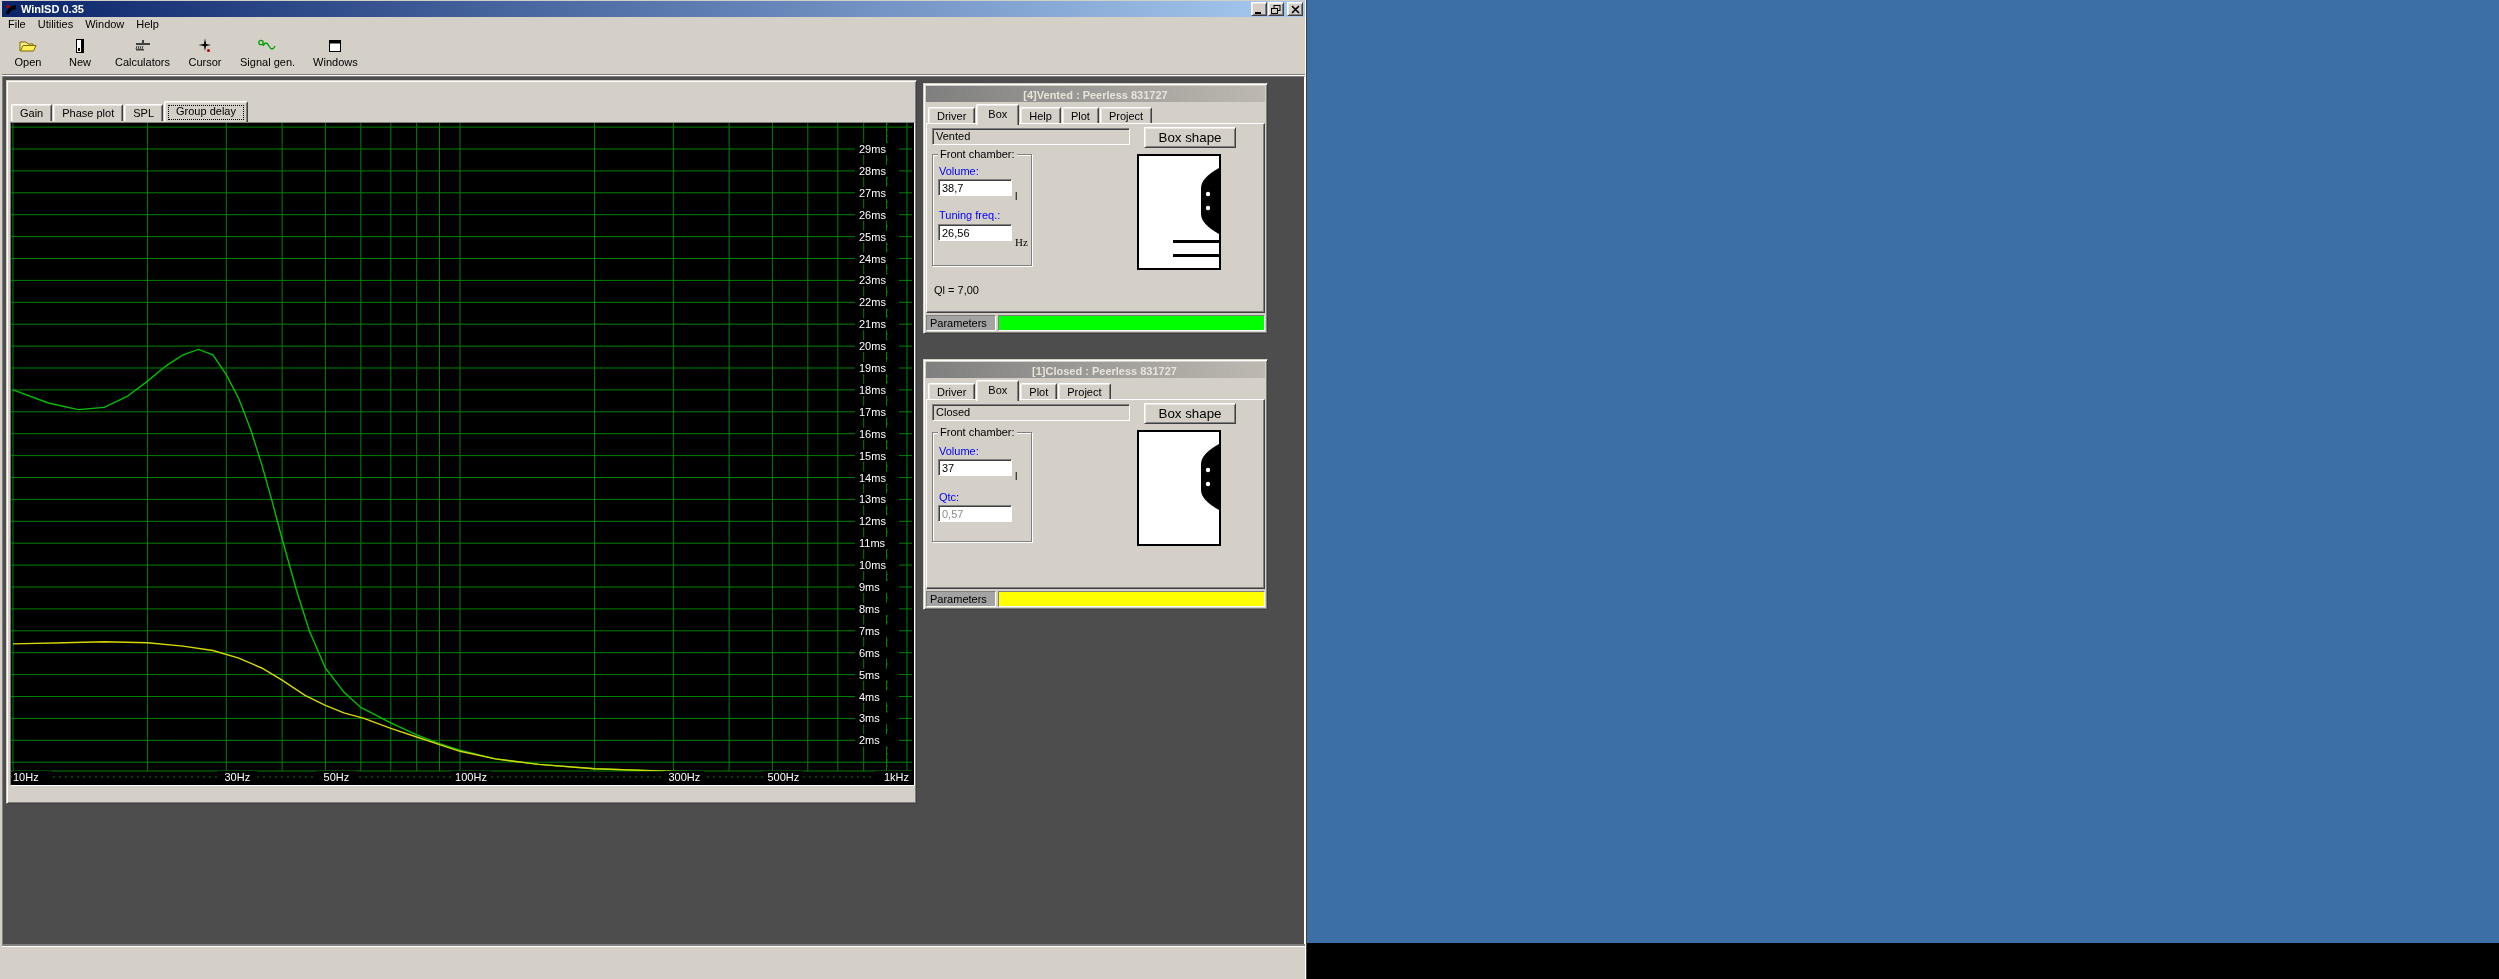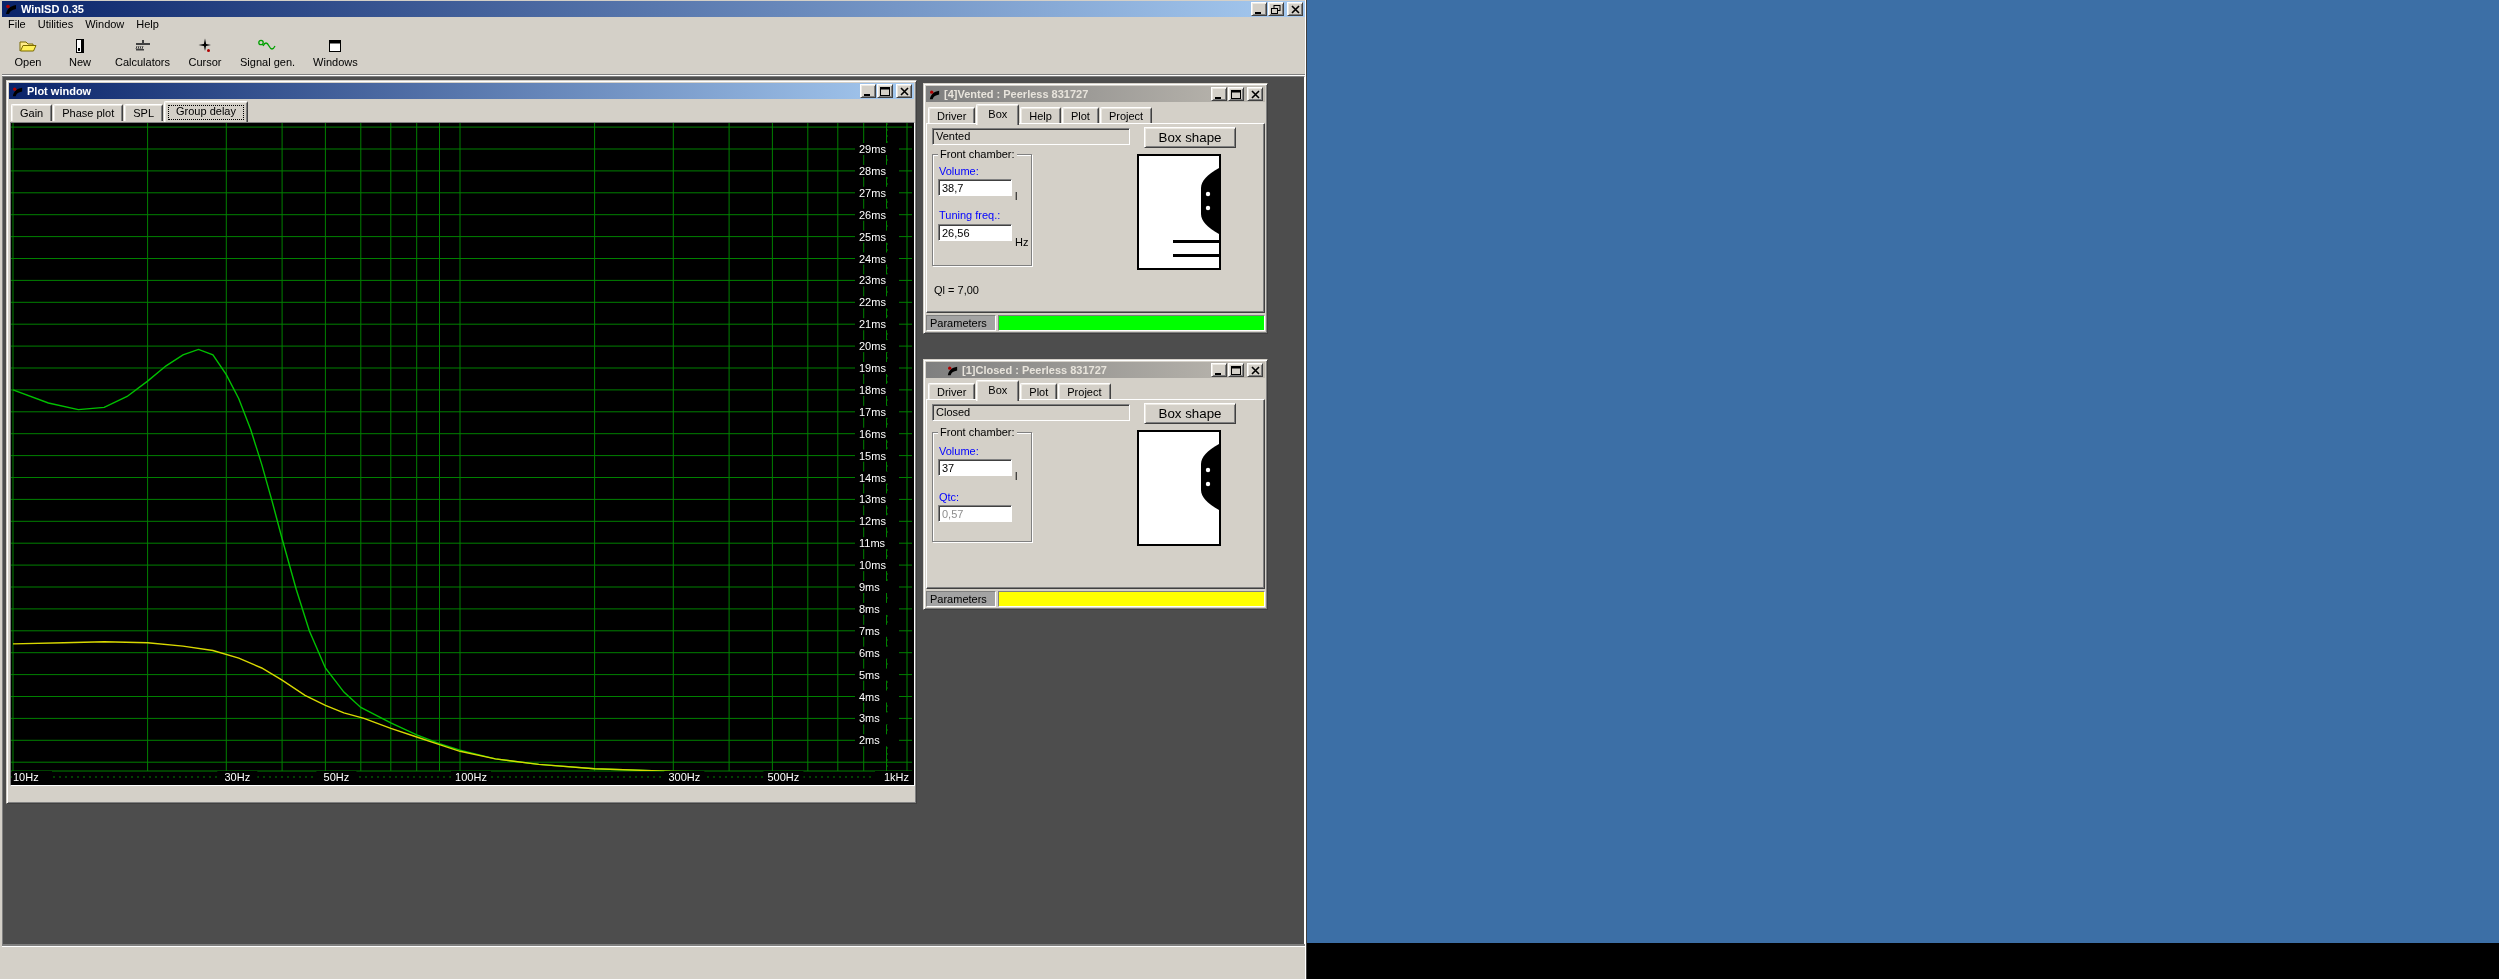--- a/index.html
+++ b/index.html
@@ -39,21 +39,21 @@
   .tool-btn { display:flex; flex-direction:column; align-items:center; justify-content:center;
               gap:2px; padding:2px 9px; min-width:52px; height:40px; }
   .tool-btn svg { display:block; }
   .mdi { position:absolute; left:2px; top:76px; width:1303px; height:870px; background:#4d4d4d;
          border:1px solid #fff; border-top-color:#808080; border-left-color:#808080; }
   .app-status { position:absolute; left:2px; top:946px; width:1303px; height:31px; background:#d4d0c8;
                 border-top:1px solid #fff; box-shadow:0 -2px 0 #808080; }
 
   
   .child-title-active   { background:linear-gradient(90deg,#0A246A,#A6CAF0); }
-  .child-title-inactive { background:linear-gradient(90deg,#7f7f7f,#bdb9b1); }
+  .child-title-inactive { background:linear-gradient(90deg,#7f7f7f,#bdb9b1);flex-direction:column; }
   .child-title-inactive .t-text { color:#e8e4dc; }
 
   .tabrow { position:absolute; left:2px; height:21px; display:flex; align-items:flex-end; padding-left:2px; }
   .tab { position:relative; height:17px; padding:2px 8px 0; margin-right:1px;
          background:#d4d0c8; white-space:nowrap;
          border:1px solid #404040; border-bottom:none; border-top-color:#fff; border-left-color:#fff;
          border-radius:2px 2px 0 0;
          box-shadow: inset 1px 1px 0 #ece9e2, inset -1px 0 0 #808080; }
   .tab.sel { height:21px; margin-bottom:-1px; z-index:3; padding:3px 11px 0; }
   .tab.focus::after { content:""; position:absolute; left:3px; right:3px; top:3px; bottom:2px;
@@ -187,45 +187,20 @@
           <rect x="4.5" y="2.5" width="11" height="11" fill="#fff" stroke="#000"></rect>
           <rect x="4.5" y="2.5" width="11" height="3" fill="#000"></rect>
         </svg>
         <span>Windows</span>
       </span>
     </div>
 
     <div class="mdi">
 
       <div class="win plot-win">
-        <div class="titlebar child-title-active" style="left:2px; top:2px; right:2px;">
-          <svg width="13" height="13" viewBox="0 0 14 14">
-            <path d="M2,12 C3,7 6,4 12,3 L12,7 C8,8 6,9 5,12 Z" fill="#000"></path>
-            <circle cx="4" cy="4.5" r="1.8" fill="#b00000"></circle>
-          </svg>
-          <span class="t-text">Plot window</span>
-          <span class="tbtns">
-            <span class="tbtn raised">
-              <svg width="10" height="9" viewBox="0 0 10 9">
-                  <rect x="1" y="7" width="6" height="2" fill="#000"></rect>
-                </svg>
-            </span>
-            <span class="tbtn raised">
-              <svg width="10" height="9" viewBox="0 0 10 9">
-                <rect x="0.5" y="0.5" width="9" height="8" fill="none" stroke="#000"></rect>
-                <rect x="0.5" y="0.5" width="9" height="2" fill="#000"></rect>
-              </svg>
-            </span>
-            <span class="tbtn raised close">
-              <svg width="9" height="9" viewBox="0 0 9 9">
-                <path d="M1,1 L8,8 M8,1 L1,8" stroke="#000" stroke-width="1.6"></path>
-              </svg>
-            </span>
-          </span>
-        </div>
 
         <div class="tabrow" style="top:19px;">
           <span class="tab">Gain</span>
           <span class="tab">Phase plot</span>
           <span class="tab">SPL</span>
           <span class="tab sel focus">Group delay</span>
         </div>
 
         <div class="plot-black">
           <svg id="chart-svg" width="901" height="660">
@@ -402,21 +377,21 @@
         <div class="type-field sunken">Vented</div>
         <button class="boxshape-btn raised">Box shape</button>
 
         <div class="group" style="top:70px; height:112px;">
           <span class="legend">Front chamber:</span>
           <span class="blue-label" style="top:10px;">Volume:</span>
           <input class="edit sunken" style="top: 24px;" value="38,7">
           <span class="unit" style="top:35px;">l</span>
           <span class="blue-label" style="top:54px;">Tuning freq.:</span>
           <input class="edit sunken" style="top: 69px;" value="26,56">
-          <span class="unit" style="top:81px;">Hz</span>
+          <span class="unit" style="top:81px;font-family:Liberation Serif, serif;">Hz</span>
         </div>
 
         <div class="box-diagram">
           <svg class="speaker" width="26" height="70" viewBox="0 0 26 70">
             <path d="M26,2 C14,9 8,15 8,22 L8,48 C8,55 14,61 26,68 Z" fill="#000"></path>
             <circle cx="15" cy="28" r="2.2" fill="#fff"></circle>
             <circle cx="15" cy="42" r="2.2" fill="#fff"></circle>
           </svg>
           <span class="vent-line" style="top:84px;"></span>
           <span class="vent-line" style="top:98px;"></span>

